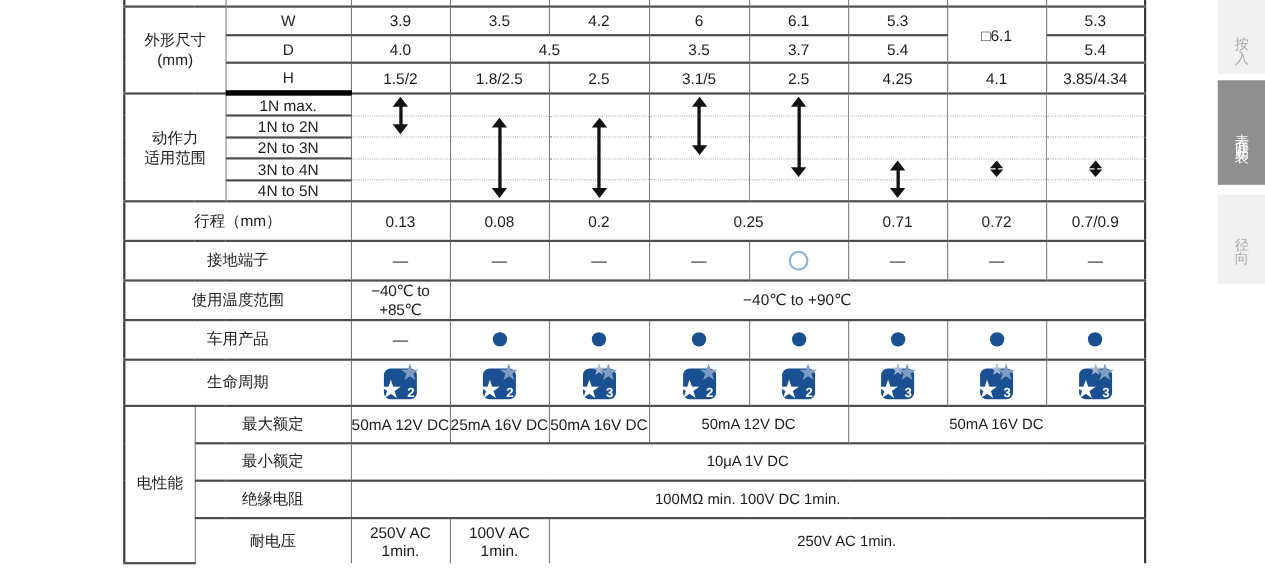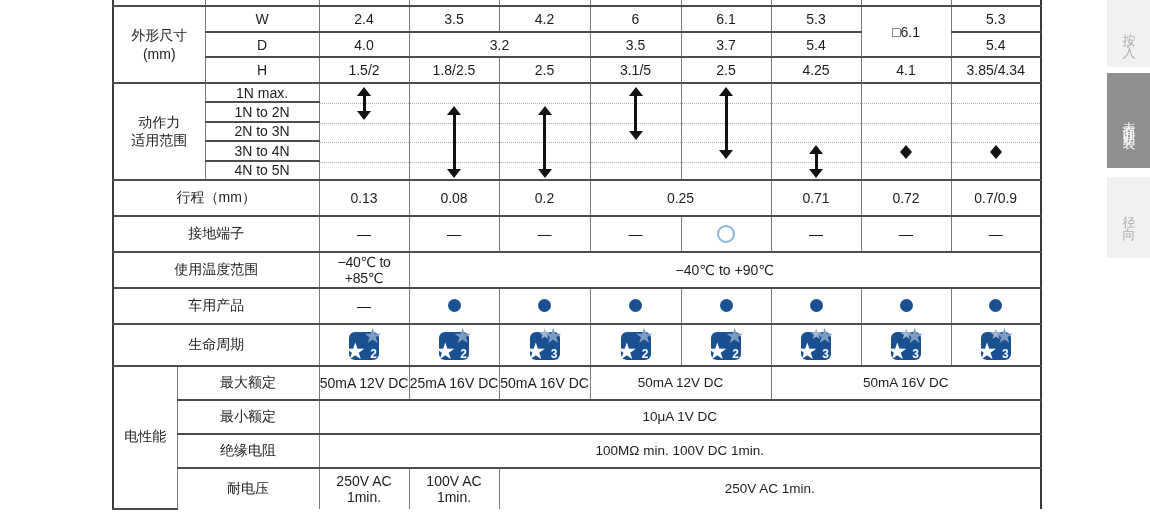--- a/index.html
+++ b/index.html
@@ -13,21 +13,21 @@
   table.spec{border-left:2px solid #3a3a3a;border-right:2px solid #3a3a3a;}
   td.hdr{background:#e9e9e9;font-size:15px;color:#222;}
   tr.sliver td{border-top:none;height:5px;}
   tr.rw td{height:24px;} tr.rd td{height:23px;} tr.rh td{height:24px;}
   tr.force td{height:17.4px;}
   tr.r38 td{height:34px;}
   tr.rlife td{height:40px;}
   tr.relec td{height:32px;}
   tr.rlast td{height:40px;border-bottom:none;}
   td.force-label{font-size:13px;border-top:1px dotted #b3b3b3;border-bottom:1px dotted #b3b3b3;background:#e9e9e9;}
-  td.force-label.first{border-top:2px solid #000000;margin-left:40px;}
+  td.force-label.first{border-top:5px solid #000000;margin-left:40px;}
   td.force-label.last{border-bottom:2px solid #4c4c4c;}
   td.force-cell{position:relative;}
   .force-inner{position:absolute;left:0;top:0;right:0;height:97px;}
   .dotline{position:absolute;left:0;right:0;height:0;border-top:1px dotted #b3b3b3;}
   .two-line{line-height:1.3;}
   td.small-txt{font-size:10px;letter-spacing:-0.3px;}
   td.elec-val{font-size:12.5px;}
   .dash{font-size:15px;}
 
   
@@ -95,33 +95,33 @@
       <td></td>
           <td></td>
     </tr>
 
     <tr class="rw">
       <td class="hdr two-line" rowspan="3" colspan="2">
         <span>外形尺寸</span><br>
         <span>(mm)</span>
       </td>
       <td class="hdr">W</td>
-      <td>2.4</td>
+      <td>3.9</td>
       <td>3.5</td>
       <td>4.2</td>
       <td>6</td>
       <td>6.1</td>
       <td>5.3</td>
       <td rowspan="2">□6.1</td>
       <td>5.3</td>
     </tr>
     <tr class="rd">
       <td class="hdr">D</td>
       <td>4.0</td>
-      <td colspan="2">3.2</td>
+      <td colspan="2">4.5</td>
       <td>3.5</td>
       <td>3.7</td>
       <td>5.4</td>
       <td>5.4</td>
     </tr>
     <tr class="rh">
       <td class="hdr">H</td>
       <td>1.5/2</td>
       <td>1.8/2.5</td>
       <td>2.5</td>

